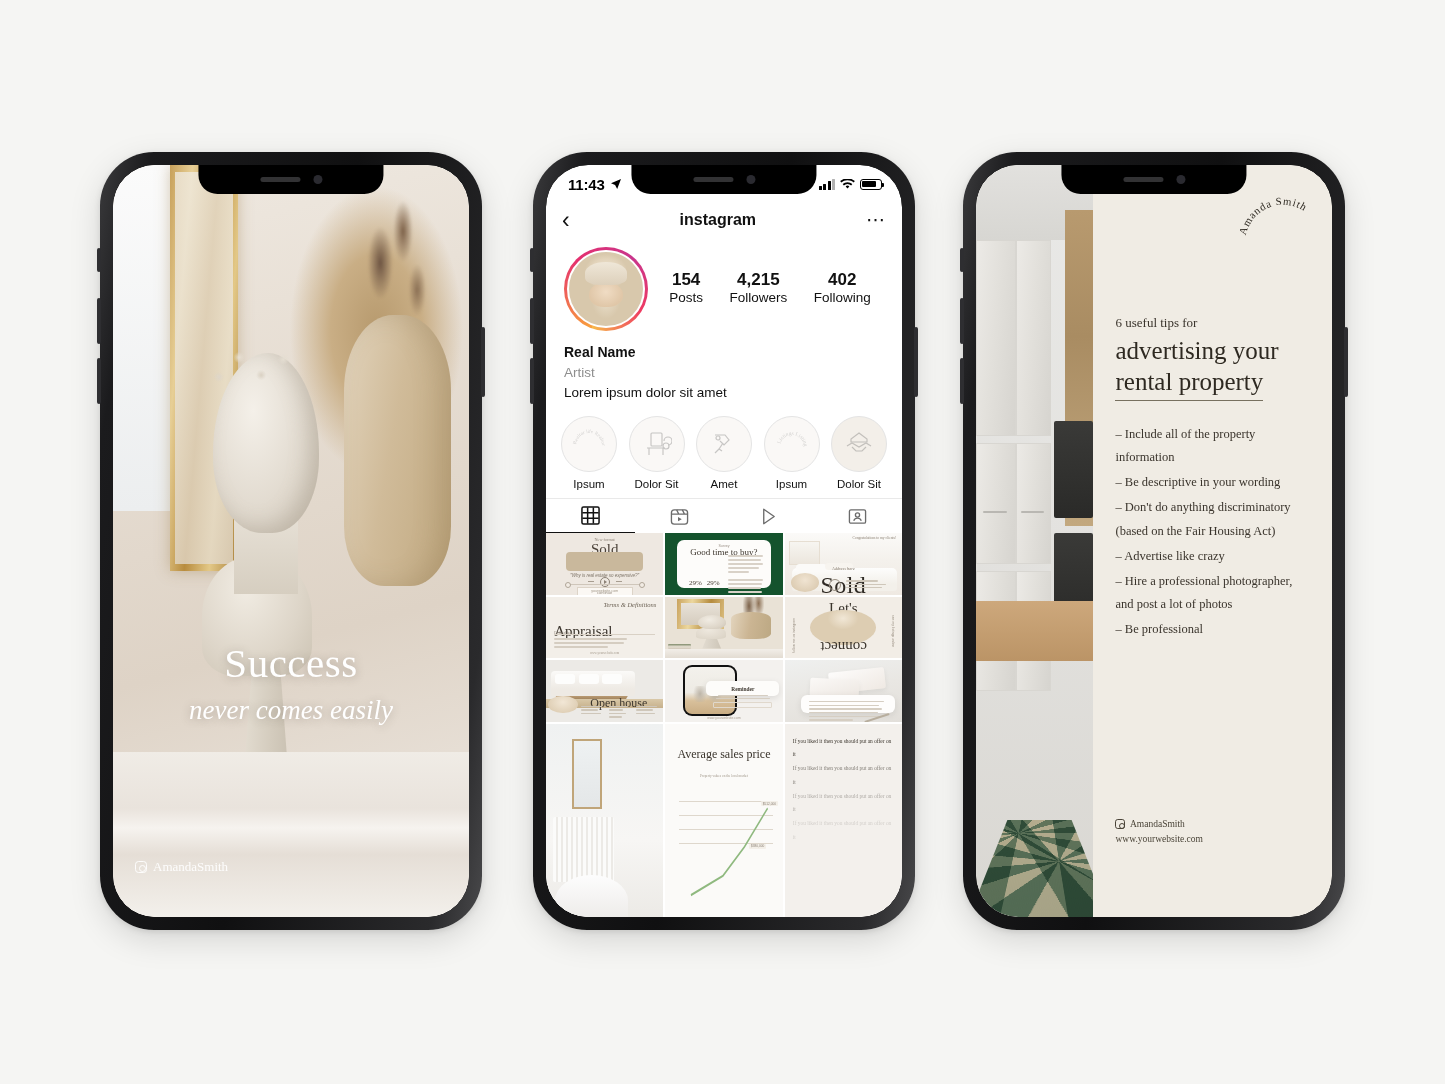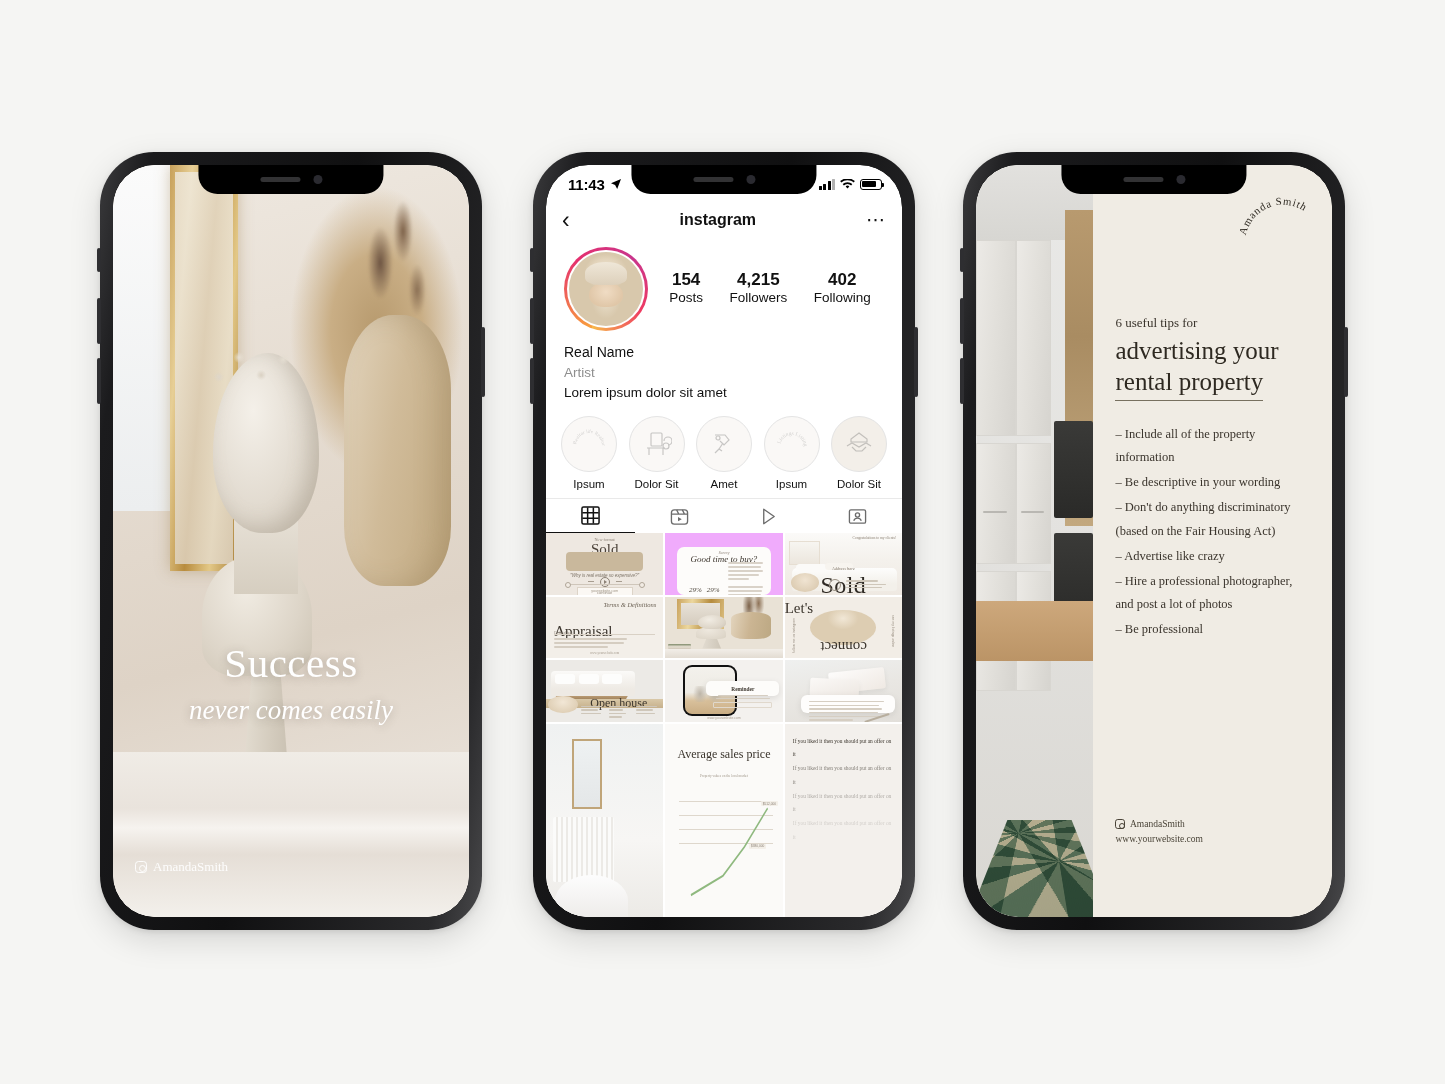--- a/index.html
+++ b/index.html
@@ -189,21 +189,21 @@
     content:""; position:absolute; left:22%; top:14%; width:56%; height:30%;
     background: linear-gradient(180deg,#efe7d8,#ddd0bb);
     border-radius:50% 50% 34% 34%;
   }
   .ig-stats { flex:1; display:flex; justify-content:space-around; padding-left:8px; padding-bottom:4px; }
   .stat { text-align:center; }
   .stat-num { font-size:17px; font-weight:700; color:#111; line-height:1.25; }
   .stat-label { font-size:13.5px; color:#111; }
 
   .ig-bio { padding:11px 18px 0 18px; }
-  .bio-name { font-size:14px; font-weight:400; color:#111; line-height:1.5; }
+  .bio-name { font-size:14px; font-weight:700; color:#111; line-height:1.5; }
   .bio-cat { font-size:13.5px; color:#8e8e8e; line-height:1.45; }
   .bio-text { font-size:13.5px; color:#111; line-height:1.45; }
 
   .ig-highlights { display:flex; padding:14px 12px 8px 12px; gap:0; justify-content:space-between; }
   .hl { width:62px; text-align:center; }
   .hl-circle {
     width:56px; height:56px; margin:0 auto; border-radius:50%;
     border:1px solid #e4e4e4; background:#faf8f6;
     position:relative; overflow:hidden;
     display:flex; align-items:center; justify-content:center;
@@ -238,21 +238,21 @@
   .v-ctrl .pl { width:10px; height:10px; border:1px solid #8b8175; border-radius:50%; position:relative; }
   .v-ctrl .pl:after { content:""; position:absolute; left:3.4px; top:2.6px; border-left:3.4px solid #8b8175; border-top:2.4px solid transparent; border-bottom:2.4px solid transparent; }
   .v-ctrl .dash { width:6px; height:1px; background:#a79d90; }
   .v-bar { position:absolute; left:16%; right:16%; top:82%; height:1px; background:#cfc6ba; }
   .v-bar:before,.v-bar:after { content:""; position:absolute; top:-1.5px; width:4px; height:4px; border:.8px solid #b0a699; border-radius:50%; background:#f2ece4; }
   .v-bar:before { left:0; } .v-bar:after { right:0; }
   .v-btn { position:absolute; left:26%; right:26%; top:87%; height:9px; border:.8px solid #ddd4c8; background:#fbf8f4; }
   .v-btn span { display:block; text-align:center; font-size:4px; color:#968c7f; line-height:9px; }
   .v-foot { position:absolute; left:0; right:0; bottom:3%; text-align:center; font-size:3.6px; color:#a29889; }
 
-  .c-chart { background:#f0abfc; display:flex; align-items:flex-end; justify-content:center;font-style:italic; }
+  .c-chart { background:#14532d; display:flex; align-items:center; justify-content:center; }
   .chart-card { width:80%; height:78%; background:#fdfcfa; border-radius:7px; position:relative; }
   .ch-lbl { position:absolute; left:0; right:0; top:9%; text-align:center; font-size:3.6px; color:#9c9288; }
   .ch-title { position:absolute; left:0; right:0; top:15%; text-align:center; font-size:9px; font-family:"Liberation Serif",serif; color:#3c352d; }
   .ch-bars { position:absolute; left:11%; top:33%; width:36%; height:47%; display:flex; align-items:flex-end; gap:9%; }
   .ch-bar { flex:1; background:#e8e9e2; border-radius:7px; position:relative; overflow:hidden; }
   .ch-bar i { position:absolute; left:0; right:0; bottom:0; background:#c4d3ac; display:block; }
   .ch-pcts { position:absolute; left:10%; top:82%; width:38%; display:flex; justify-content:space-around; font-size:7px; color:#4a4238; font-family:"Liberation Serif",serif; }
   .ch-para { position:absolute; right:8%; top:32%; width:38%; }
   .ch-para i { display:block; height:1.6px; background:#d9d2c8; margin-bottom:2.4px; border-radius:1px; }
 
@@ -288,21 +288,21 @@
   .bust-mini-mirror:after { content:""; position:absolute; inset:4px; background:linear-gradient(180deg,#e8e2d8,#d5ccbe); }
   .bust-mini-vase { position:absolute; right:10%; top:24%; width:34%; height:44%; background:linear-gradient(100deg,#e3d5be,#cbb593 48%,#bca883); border-radius:46% 46% 36% 36% / 26% 26% 20% 20%; }
   .bust-mini-pamp { position:absolute; right:13%; top:1%; width:26%; height:28%; background: radial-gradient(ellipse 9px 24px at 40% 50%, #7b6148 0%, rgba(123,97,72,0) 72%), radial-gradient(ellipse 8px 20px at 72% 36%, #8d7257 0%, rgba(141,114,87,0) 72%); filter:blur(.6px); }
   .bust-mini-head { position:absolute; left:28%; top:30%; width:24%; height:22%; background:radial-gradient(ellipse at 40% 34%,#f1ece3,#ded6c9 62%,#cac2b3); border-radius:52% 48% 42% 44% / 56% 56% 40% 40%; }
   .bust-mini-body { position:absolute; left:26%; top:49%; width:26%; height:20%; background:radial-gradient(ellipse at 42% 26%,#eee8de,#d9d1c3); border-radius:44% 44% 26% 26% / 50% 50% 20% 20%; }
   .bust-mini-base { position:absolute; left:30%; top:68%; width:19%; height:16%; background:linear-gradient(95deg,#e4ded3,#cbc3b5); clip-path:polygon(26% 0,74% 0,92% 100%,8% 100%); }
   .bust-mini-shelf { position:absolute; left:0; right:0; bottom:0; height:16%; background:linear-gradient(180deg,#f2eee8,#e3dcd2); }
   .bust-mini-books { position:absolute; left:2%; bottom:15%; width:20%; height:9%; background:linear-gradient(180deg,#7e8a6a,#e6dfd2 55%,#cfc6b8); border-radius:1px; }
 
   .c-connect { background:#f2ede6; }
-  .conn-top { left:0; right:0; top:6%; text-align:left; font-size:15px; color:#3a342c; }
+  .conn-top { left:0; right:0; top:6%; text-align:center; font-size:15px; color:#3a342c; }
   .conn-bottom { left:0; right:0; bottom:5%; text-align:center; font-size:15px; color:#3a342c; transform:rotate(180deg); }
   .conn-oval {
     position:absolute; left:22%; top:22%; width:56%; height:56%;
     border-radius:50%;
     background:
       radial-gradient(ellipse 22px 16px at 50% 24%, #f1e7d6 0%, #ddcdb2 70%),
       radial-gradient(ellipse 26px 28px at 50% 66%, #efe8dc 0%, #d9cdb8 72%),
       linear-gradient(165deg,#d3c2a6,#c3ae8d);
   }
   .conn-side-l { position:absolute; left:6%; top:34%; font-size:3.4px; color:#9c9285; writing-mode:vertical-rl; transform:rotate(180deg); }

